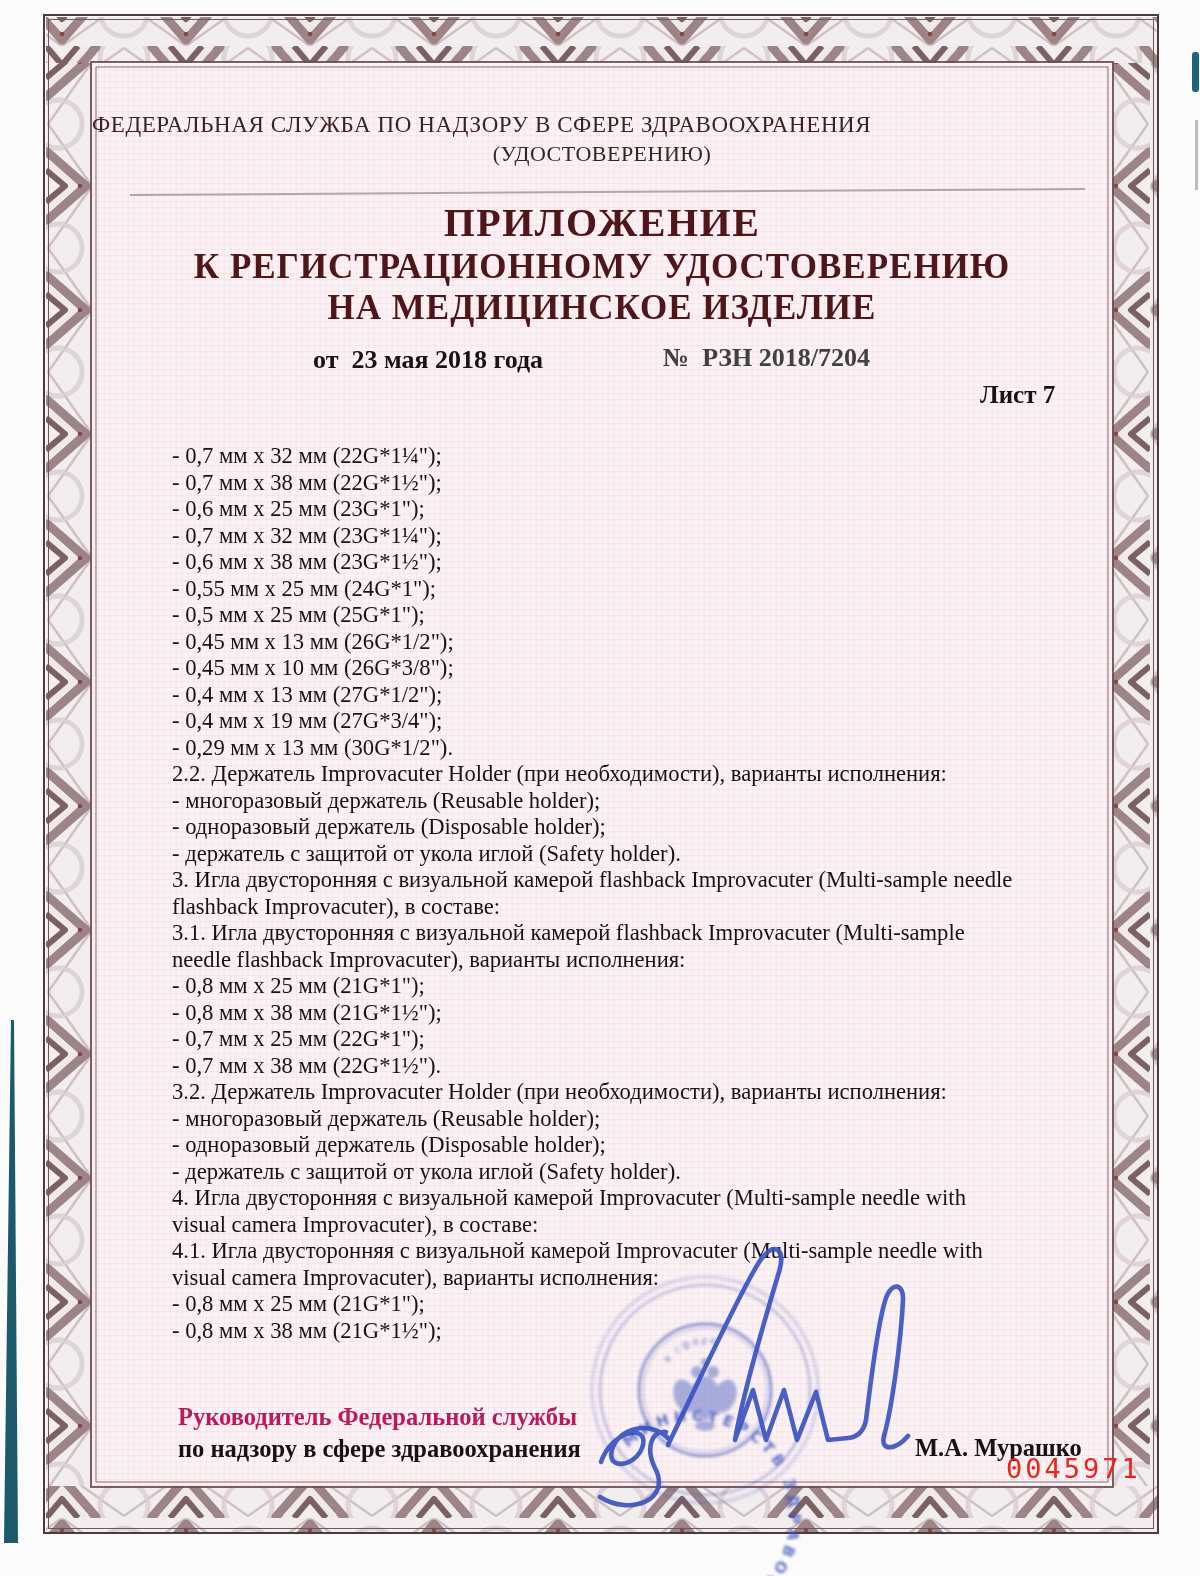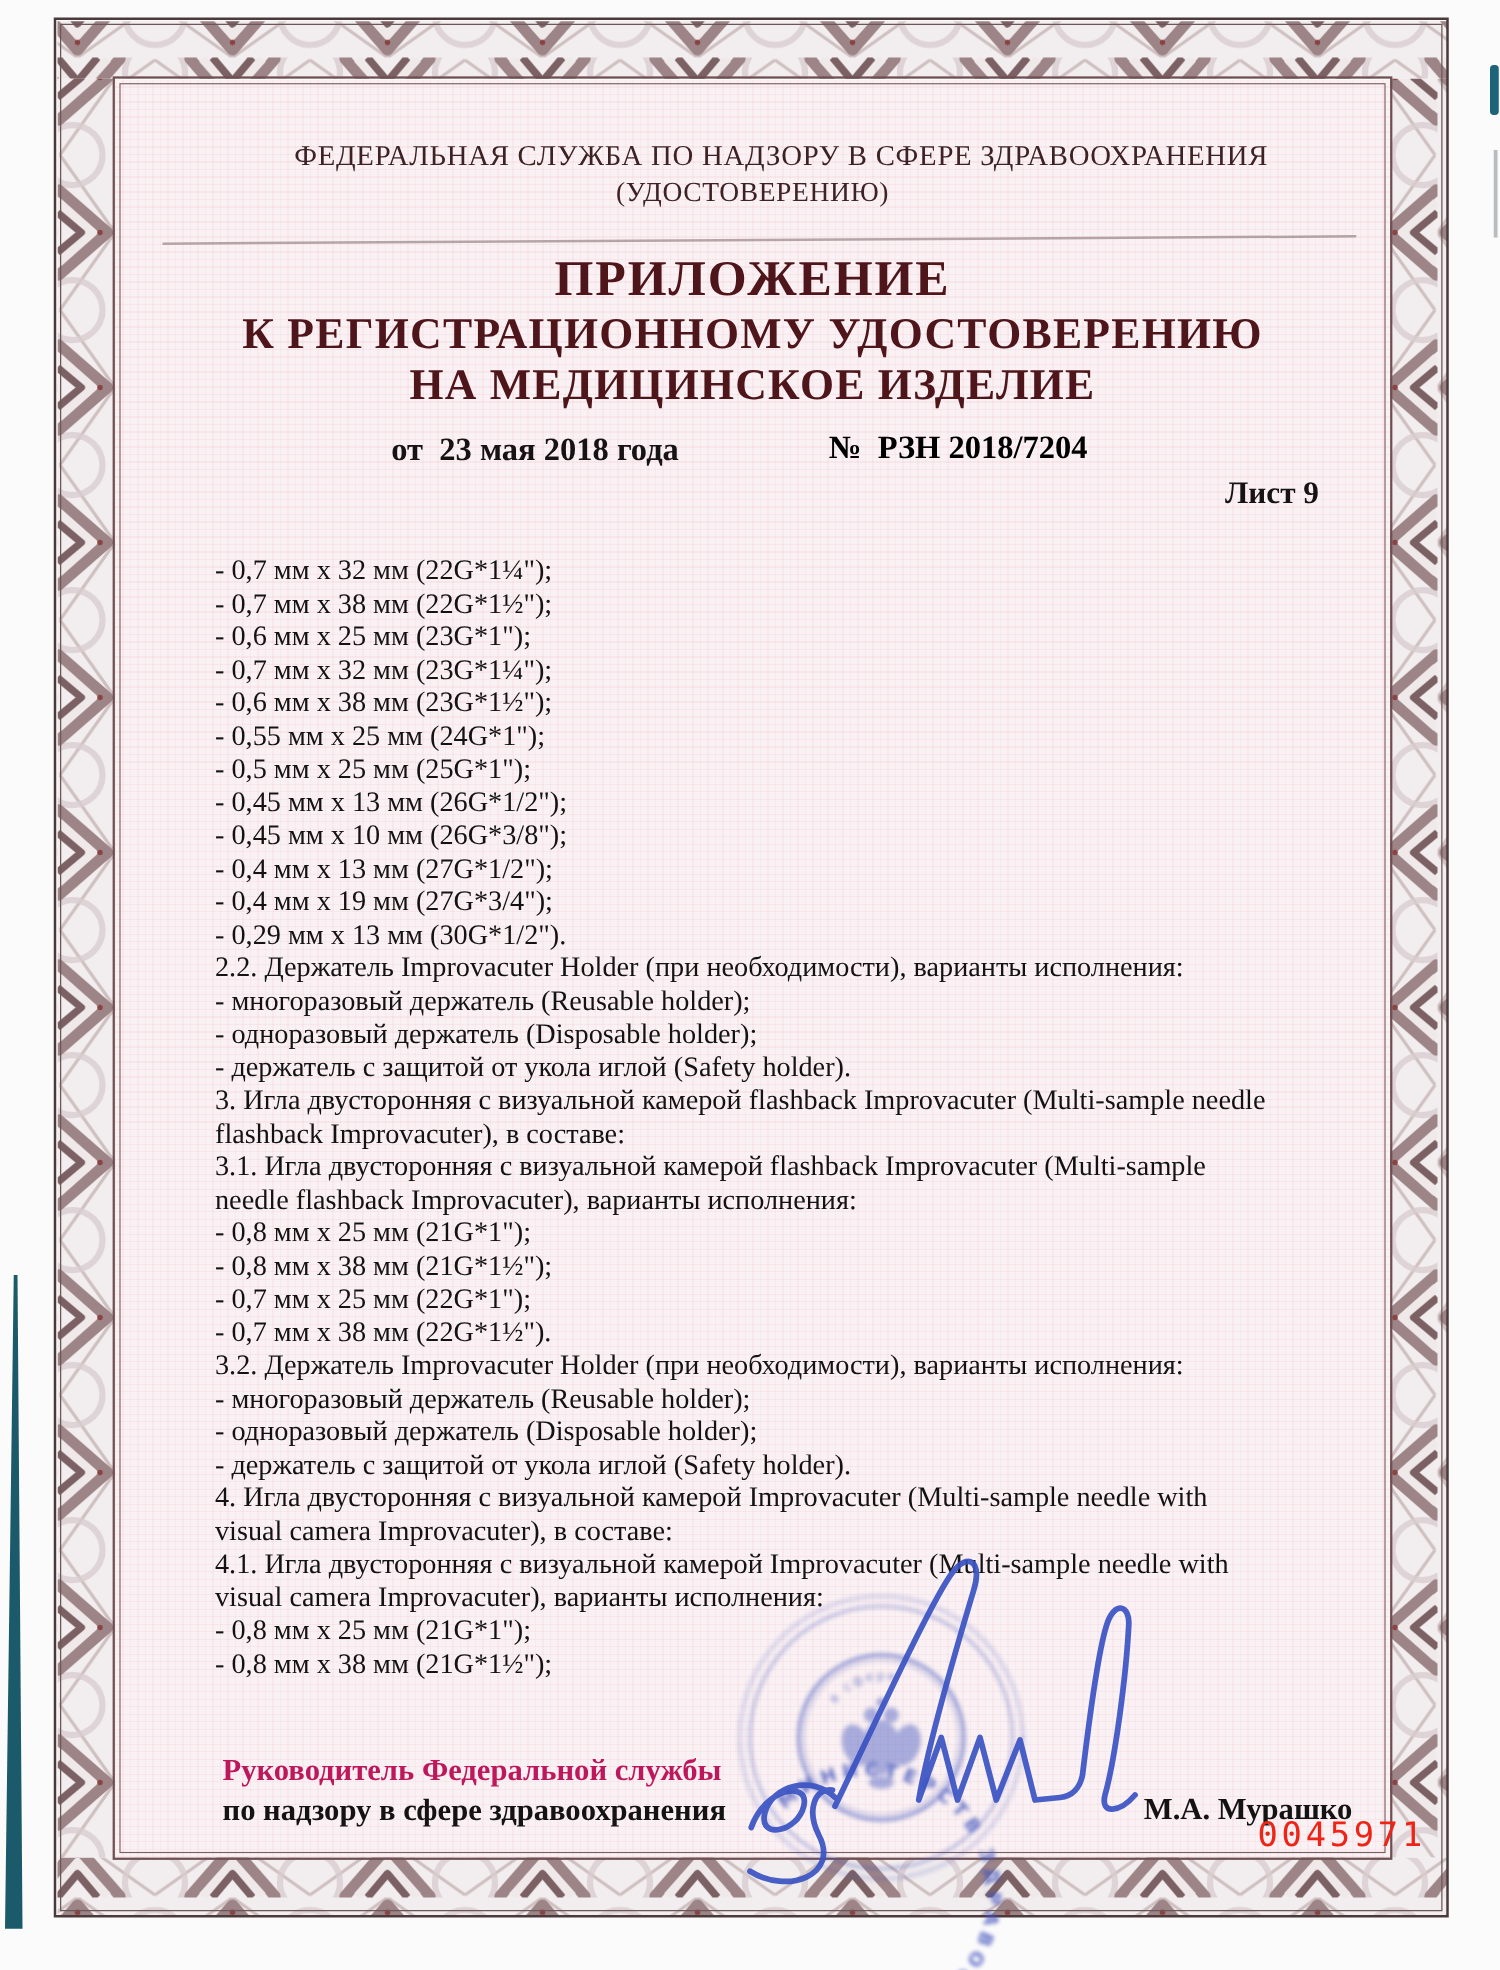--- a/index.html
+++ b/index.html
@@ -5,33 +5,33 @@
   html,body{margin:0;padding:0;}
   body{width:1200px;height:1576px;background:#fcfbfb;font-family:"Liberation Serif",serif;}
   .page{position:relative;width:1200px;height:1576px;overflow:hidden;}
   .frame-svg{position:absolute;left:0;top:0;z-index:1;}
   .inner-bg{position:absolute;left:92px;top:64px;width:1020px;height:1422px;z-index:0;
     background-color:#f9f1f3;
     background-image:
       repeating-linear-gradient(0deg, rgba(233,160,178,.12) 0 1px, transparent 1px 6px),
       repeating-linear-gradient(90deg, rgba(233,160,178,.10) 0 1px, transparent 1px 6px);}
   .content{position:absolute;left:0;top:0;width:1200px;height:1576px;z-index:2;}
-  .agency{position:absolute;left:92px;width:1066px;top:112px;text-align:center;
+  .agency{position:absolute;left:92px;width:1066px;top:112px;text-align:left;
     font-size:23px;color:#3c2225;letter-spacing:.6px;white-space:pre;}
   .agency2{position:absolute;left:92px;width:1020px;top:141px;text-align:center;
     font-size:22px;color:#3c2225;letter-spacing:.5px;white-space:pre;}
   .divider{position:absolute;left:130px;top:191px;width:955px;height:2px;background:#9e8b8d;
     transform:rotate(-0.35deg);opacity:.75;}
   .title{position:absolute;left:92px;width:1020px;text-align:center;font-weight:bold;
     color:#4e151a;white-space:pre;}
   .t1{top:199px;font-size:40px;letter-spacing:1.5px;}
   .t2{top:247px;font-size:35px;letter-spacing:1px;}
   .t3{top:288px;font-size:35px;letter-spacing:1px;}
   .meta-date{position:absolute;left:313px;top:345px;font-size:26px;font-weight:bold;color:#171314;white-space:pre;}
-  .meta-num{position:absolute;left:663px;top:343px;font-size:26px;font-weight:bold;color:#000000;white-space:pre;}
+  .meta-num{position:absolute;left:663px;top:343px;font-size:26px;font-weight:bold;color:#404040;white-space:pre;}
   .sheet{position:absolute;left:980px;top:381px;font-size:25px;font-weight:bold;color:#171314;white-space:pre;}
   .body-lines{position:absolute;left:172px;top:443px;width:940px;
     font-size:22.6px;line-height:26.5px;color:#141213;}
   .body-lines .line{white-space:pre;}
   .sig-title1{position:absolute;left:178px;top:1403px;font-size:24.5px;font-weight:bold;color:#be185d;white-space:pre;}
   .sig-title2{position:absolute;left:178px;top:1435px;font-size:24.5px;font-weight:bold;color:#141213;white-space:pre;}
   .sig-name{position:absolute;left:915px;top:1434px;font-size:24.5px;font-weight:bold;color:#141213;white-space:pre;}
   .serial{position:absolute;left:1006px;top:1453px;font-size:27px;letter-spacing:3px;
     color:#ee2417;font-family:"DejaVu Sans Mono",monospace;white-space:pre;}
   .overlay-svg{position:absolute;left:0;top:0;z-index:3;}
@@ -89,21 +89,21 @@
 
   <div class="content">
     <div class="agency">ФЕДЕРАЛЬНАЯ СЛУЖБА ПО НАДЗОРУ В СФЕРЕ ЗДРАВООХРАНЕНИЯ</div>
     <div class="agency2">(УДОСТОВЕРЕНИЮ)</div>
     <div class="divider"></div>
     <div class="title t1">ПРИЛОЖЕНИЕ</div>
     <div class="title t2">К РЕГИСТРАЦИОННОМУ УДОСТОВЕРЕНИЮ</div>
     <div class="title t3">НА МЕДИЦИНСКОЕ ИЗДЕЛИЕ</div>
     <div class="meta-date">от  23 мая 2018 года</div>
     <div class="meta-num">№  РЗН 2018/7204</div>
-    <div class="sheet">Лист 9</div>
+    <div class="sheet">Лист 7</div>
 
     <div class="body-lines">
         <div class="line">- 0,7 мм х 32 мм (22G*1¼");</div>
         <div class="line">- 0,7 мм х 38 мм (22G*1½");</div>
         <div class="line">- 0,6 мм х 25 мм (23G*1");</div>
         <div class="line">- 0,7 мм х 32 мм (23G*1¼");</div>
         <div class="line">- 0,6 мм х 38 мм (23G*1½");</div>
         <div class="line">- 0,55 мм х 25 мм (24G*1");</div>
         <div class="line">- 0,5 мм х 25 мм (25G*1");</div>
         <div class="line">- 0,45 мм х 13 мм (26G*1/2");</div>

